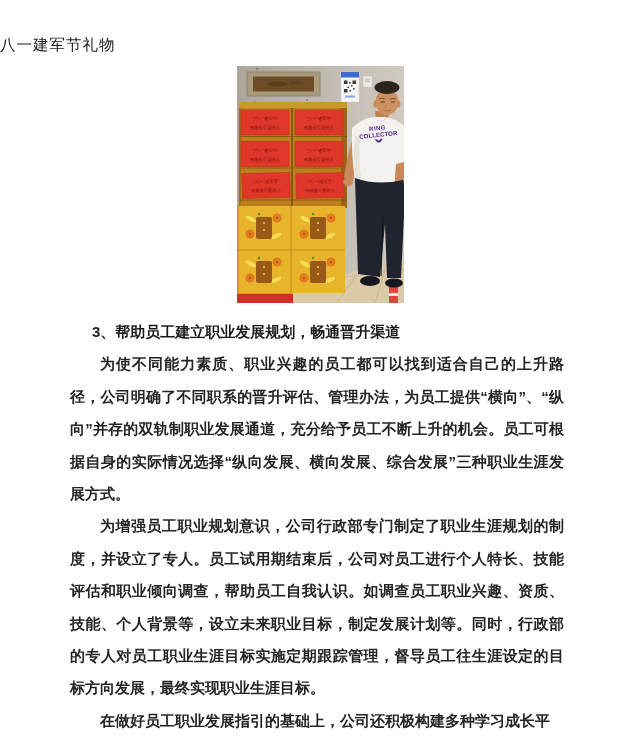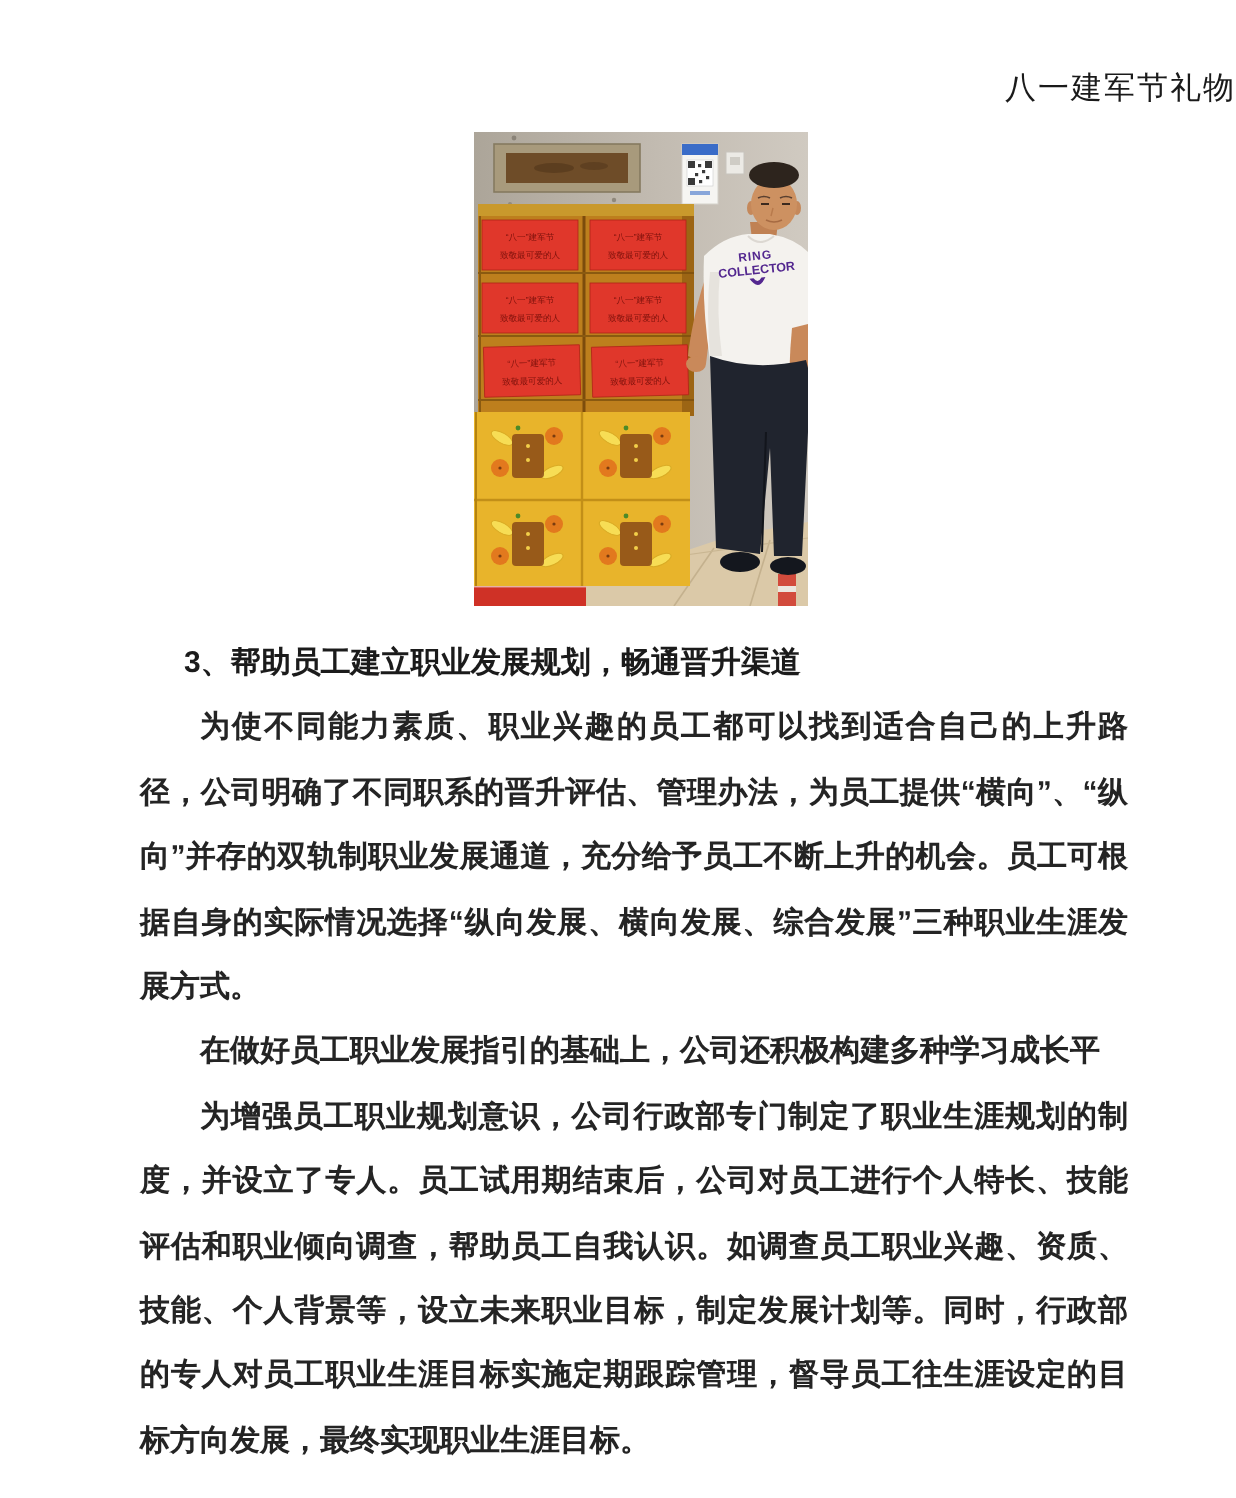--- a/index.html
+++ b/index.html
@@ -6,21 +6,21 @@
   .page{
     position:relative;
     width:618px;height:749px;
     background:#ffffff;
     font-family:"Liberation Sans","DejaVu Sans",sans-serif;
     color:#222222;
     overflow:hidden;
   }
   .doc-title{
     position:absolute;top:36px;left:0;width:100%;
-    text-align:right;
+    text-align:left;
     font-size:15.5px;line-height:18px;
     color:#1a1a1a;
     letter-spacing:1px;
   }
   .photo{
     position:absolute;left:237px;top:66px;
     width:167px;height:237px;
   }
   .photo svg{display:block;width:100%;height:100%;}
   .content{
@@ -224,17 +224,17 @@
         <path d="M146,150 L144,210" stroke="#12151c" stroke-width="1"></path>
         <ellipse cx="133" cy="215" rx="10" ry="5" fill="#14171e"></ellipse>
         <ellipse cx="157" cy="217" rx="9" ry="4.5" fill="#14171e"></ellipse>
       </g>
     </svg>
   </div>
 
   <div class="content">
     <div class="heading">3、帮助员工建立职业发展规划，畅通晋升渠道</div>
     <p>为使不同能力素质、职业兴趣的员工都可以找到适合自己的上升路径，公司明确了不同职系的晋升评估、管理办法，为员工提供“横向”、“纵向”并存的双轨制职业发展通道，充分给予员工不断上升的机会。员工可根据自身的实际情况选择“纵向发展、横向发展、综合发展”三种职业生涯发展方式。</p>
+    <p>为增强员工职业规划意识，公司行政部专门制定了职业生涯规划的制度，并设立了专人。员工试用期结束后，公司对员工进行个人特长、技能评估和职业倾向调查，帮助员工自我认识。如调查员工职业兴趣、资质、技能、个人背景等，设立未来职业目标，制定发展计划等。同时，行政部的专人对员工职业生涯目标实施定期跟踪管理，督导员工往生涯设定的目标方向发展，最终实现职业生涯目标。</p>
     <p>在做好员工职业发展指引的基础上，公司还积极构建多种学习成长平</p>
-    <p>为增强员工职业规划意识，公司行政部专门制定了职业生涯规划的制度，并设立了专人。员工试用期结束后，公司对员工进行个人特长、技能评估和职业倾向调查，帮助员工自我认识。如调查员工职业兴趣、资质、技能、个人背景等，设立未来职业目标，制定发展计划等。同时，行政部的专人对员工职业生涯目标实施定期跟踪管理，督导员工往生涯设定的目标方向发展，最终实现职业生涯目标。</p>
   </div>
 
 </div>
 
 </body></html>

